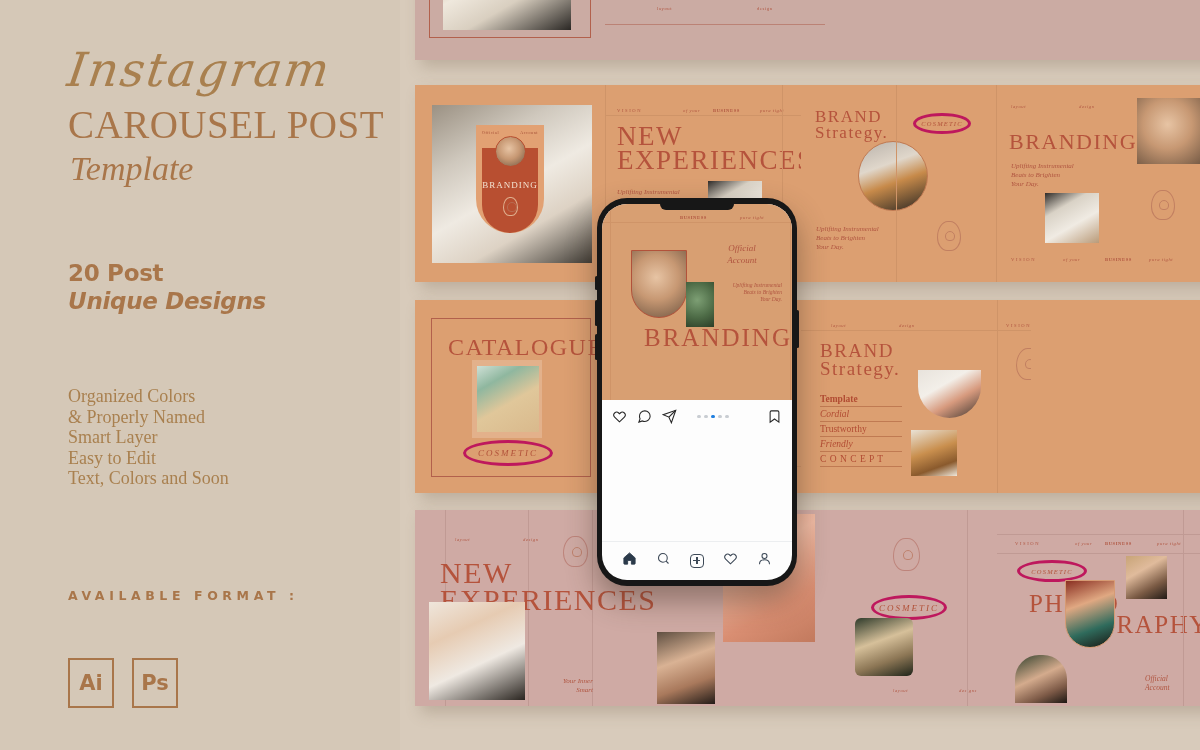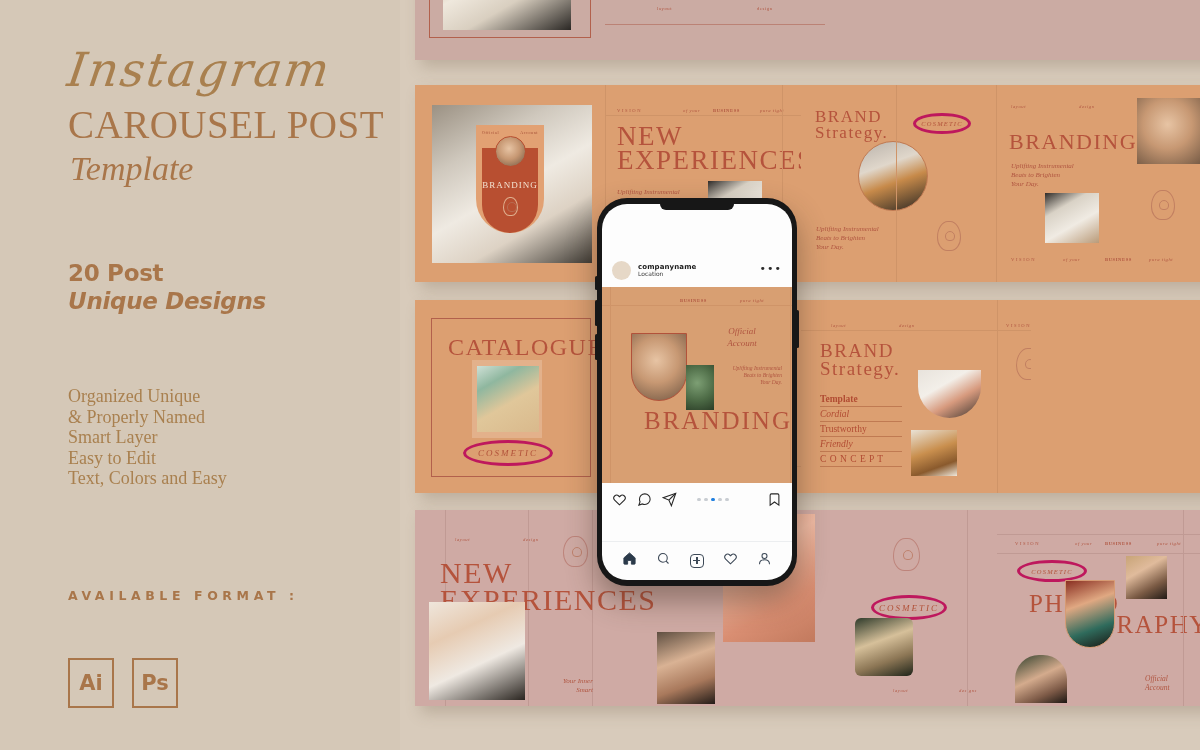--- a/index.html
+++ b/index.html
@@ -296,25 +296,25 @@
   <div class="left-panel">
 
     <div class="title-script">Instagram</div>
     <div class="title-main">CAROUSEL POST</div>
     <div class="title-sub">Template</div>
 
     <div class="posts-count">20 Post</div>
     <div class="posts-unique">Unique Designs</div>
 
     <div class="features">
-      <div>Organized Unique</div>
+      <div>Organized Colors</div>
       <div>&amp; Properly Named</div>
       <div>Smart Layer</div>
       <div>Easy to Edit</div>
-      <div>Text, Colors and Easy</div>
+      <div>Text, Colors and Soon</div>
     </div>
 
     <div class="avail-label">AVAILABLE FORMAT :</div>
 
     <div class="format-row">
       <div class="format-box">Ai</div>
       <div class="format-box">Ps</div>
     </div>
   </div>
 
@@ -532,28 +532,20 @@
 
     <div class="phone" style="left:197px;">
       <div class="ph-btn l1"></div>
       <div class="ph-btn l2"></div>
       <div class="ph-btn l3"></div>
       <div class="ph-btn r1"></div>
 
       <div class="phone-screen">
         <div class="ph-notch"></div>
 
-        <div class="ig-header">
-          <div class="ig-avatar"></div>
-          <div class="ig-names">
-            <div class="ig-uname">companyname</div>
-            <div class="ig-loc">Location</div>
-          </div>
-          <div class="ig-dots">•••</div>
-        </div>
 
         <div class="ig-post">
           <div class="sl-line-h" style="top:18px; background:#cf9468;"></div>
           <div class="sl-line-v" style="left:8px; background:#cf9468;"></div>
           <div class="sl-line-v" style="left:188px; background:#cf9468;"></div>
           <div class="micro" style="left:78px; top:11px; font-weight:bold;">BUSINESS</div>
           <div class="micro" style="left:138px; top:11px; font-style:italic;">pura tight</div>
 
           <div class="photo ph-face1" style="left:29px; top:46px; width:56px; height:68px; border:1px solid #b2523a; border-radius:0 0 28px 28px;"></div>
           <div class="photo ph-green" style="left:84px; top:78px; width:28px; height:45px;"></div>

